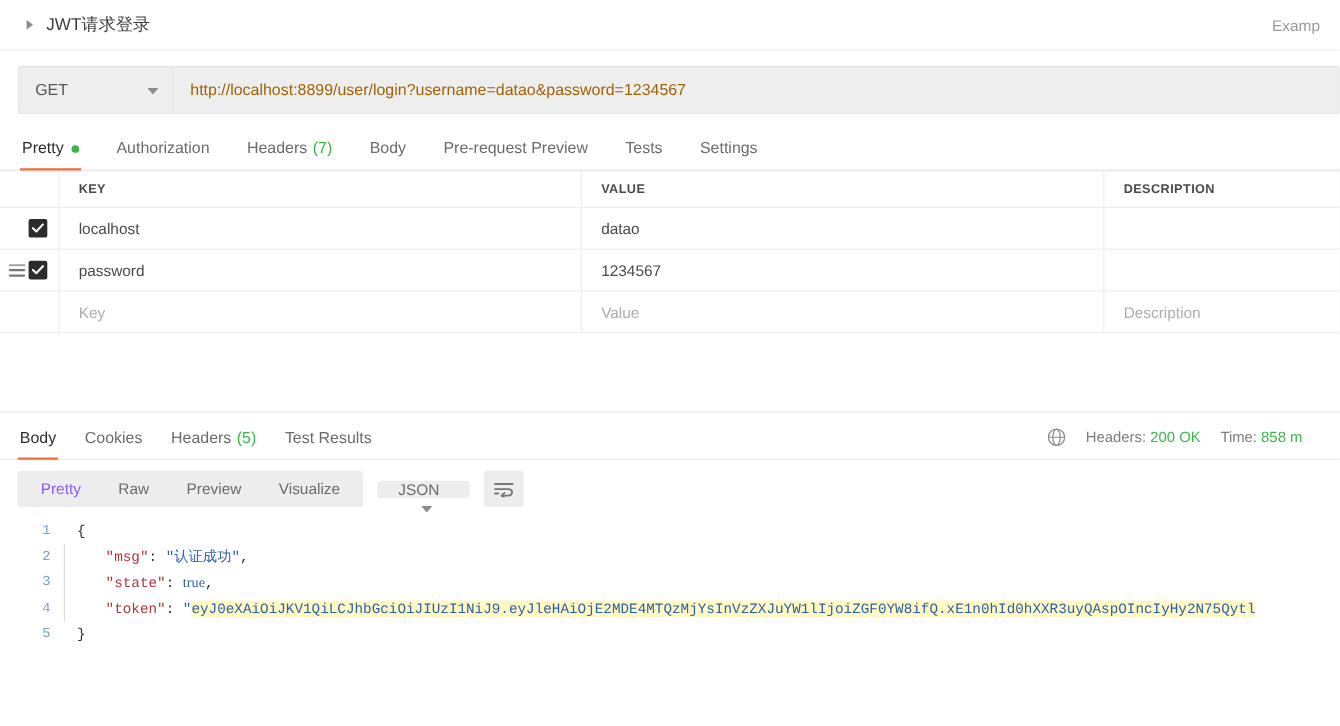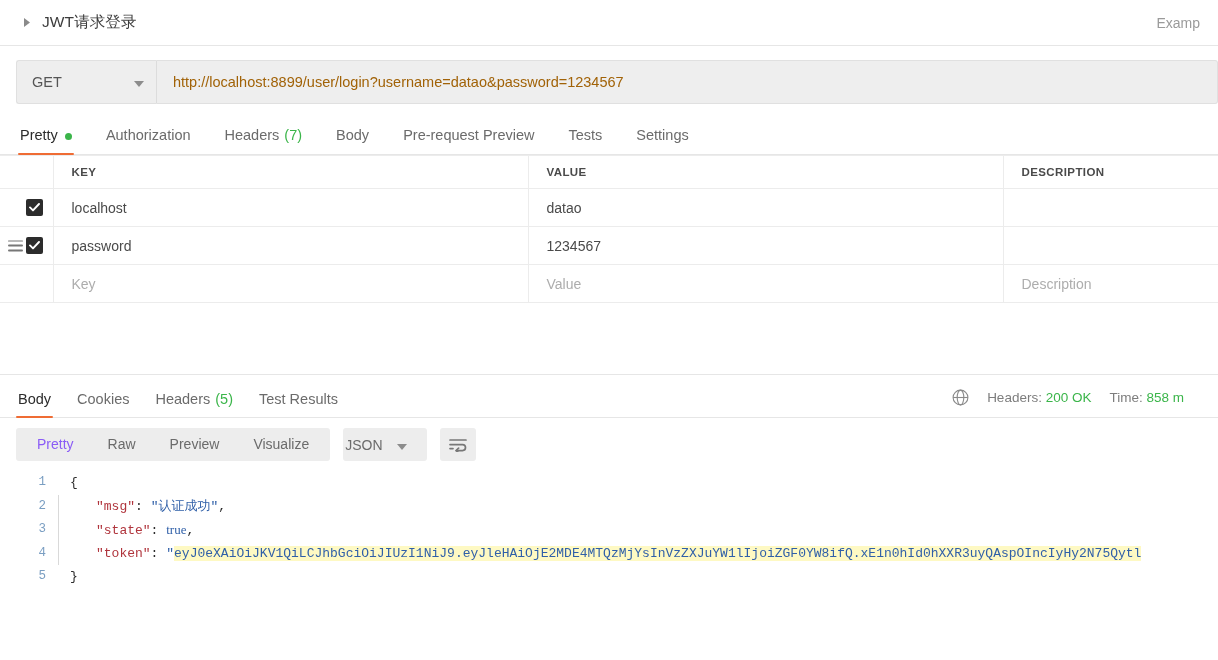--- a/index.html
+++ b/index.html
@@ -179,22 +179,22 @@
     display: flex; align-items: center;
     background: #ededed; border-radius: 3px; height: 33px; padding: 0 4px;
   }
   .seg .sbtn {
     font-size: 14px; color: #6b6b6b; padding: 0 17px; line-height: 33px;
     cursor: pointer; border-radius: 3px; white-space: nowrap;
   }
   .seg .sbtn.active { color: #8b5cf6; }
   .fmt {
     margin-left: 13px; display: flex; align-items: center;
-    background: #ededed; border-radius: 3px; height: 33px; padding: 0 11px 0 2px;
-    cursor: pointer; min-width: 84px;
+    background: #ededed; border-radius: 3px; height: 16px; padding: 0 11px 0 2px;
+    cursor: pointer; min-width: 84px; flex-direction: column;
   }
   .fmt-label { font-size: 14px; color: #6b6b6b; }
   .fmt .method-caret { margin-left: 14px; }
   .wrapbtn {
     margin-left: 13px; width: 36px; height: 33px;
     background: #ededed; border-radius: 3px;
     display: flex; align-items: center; justify-content: center; cursor: pointer;
   }
 
   

